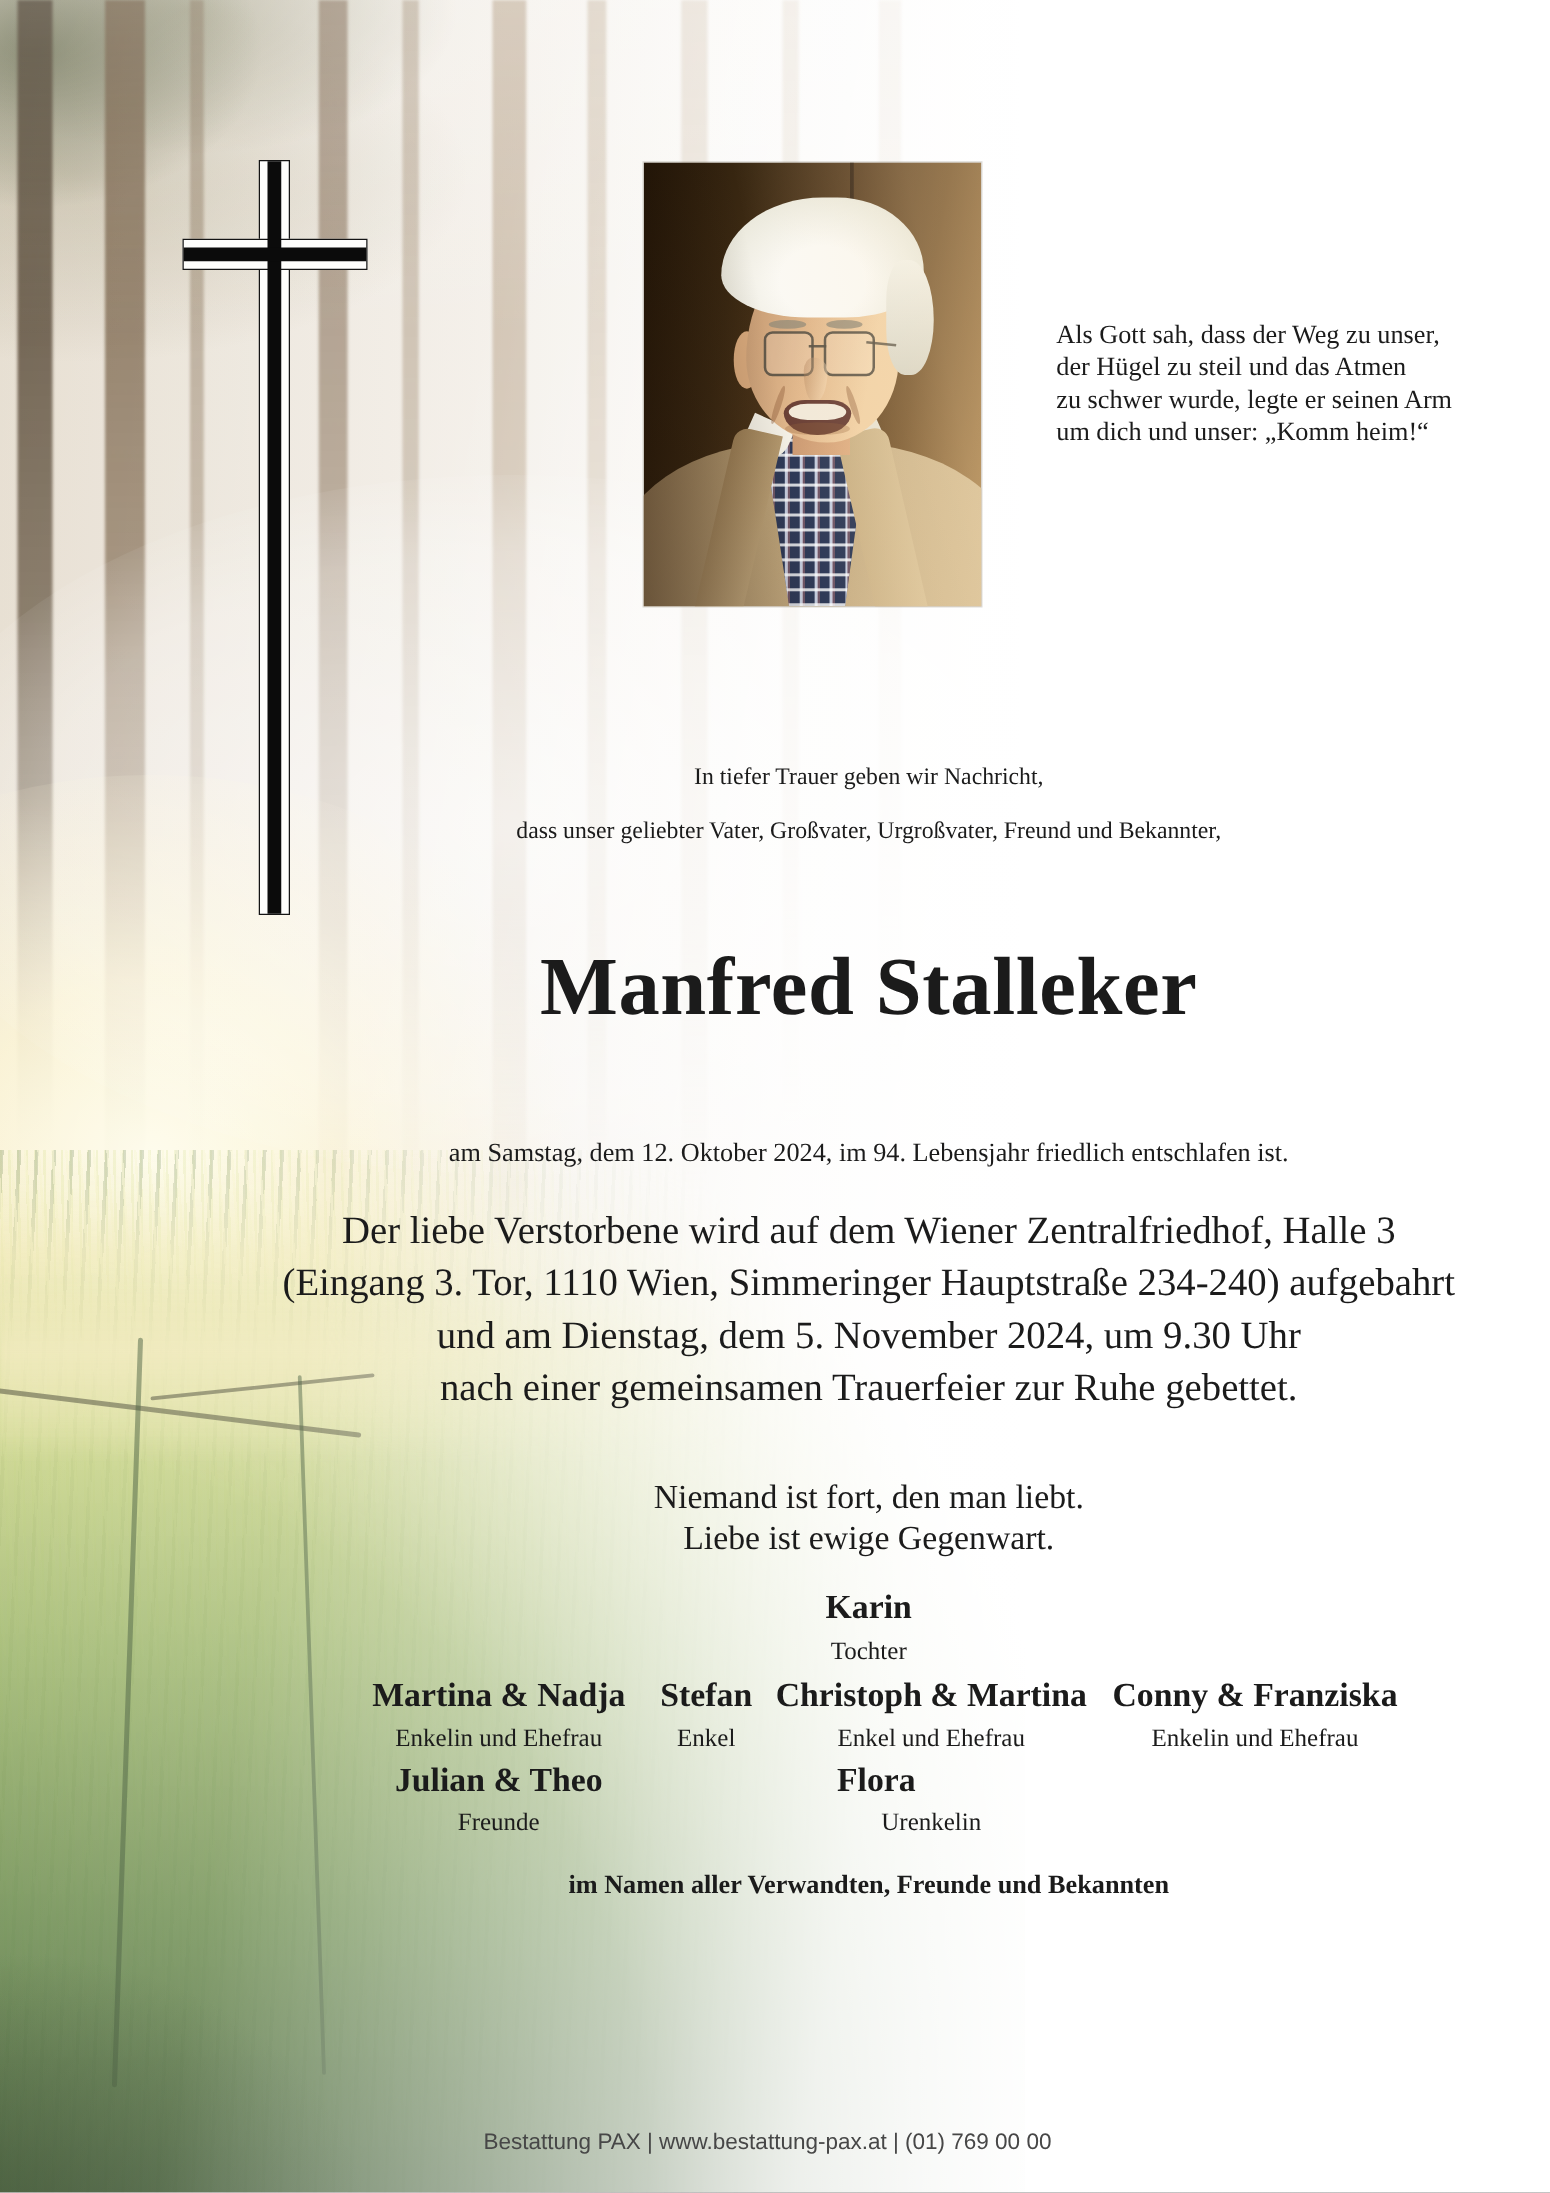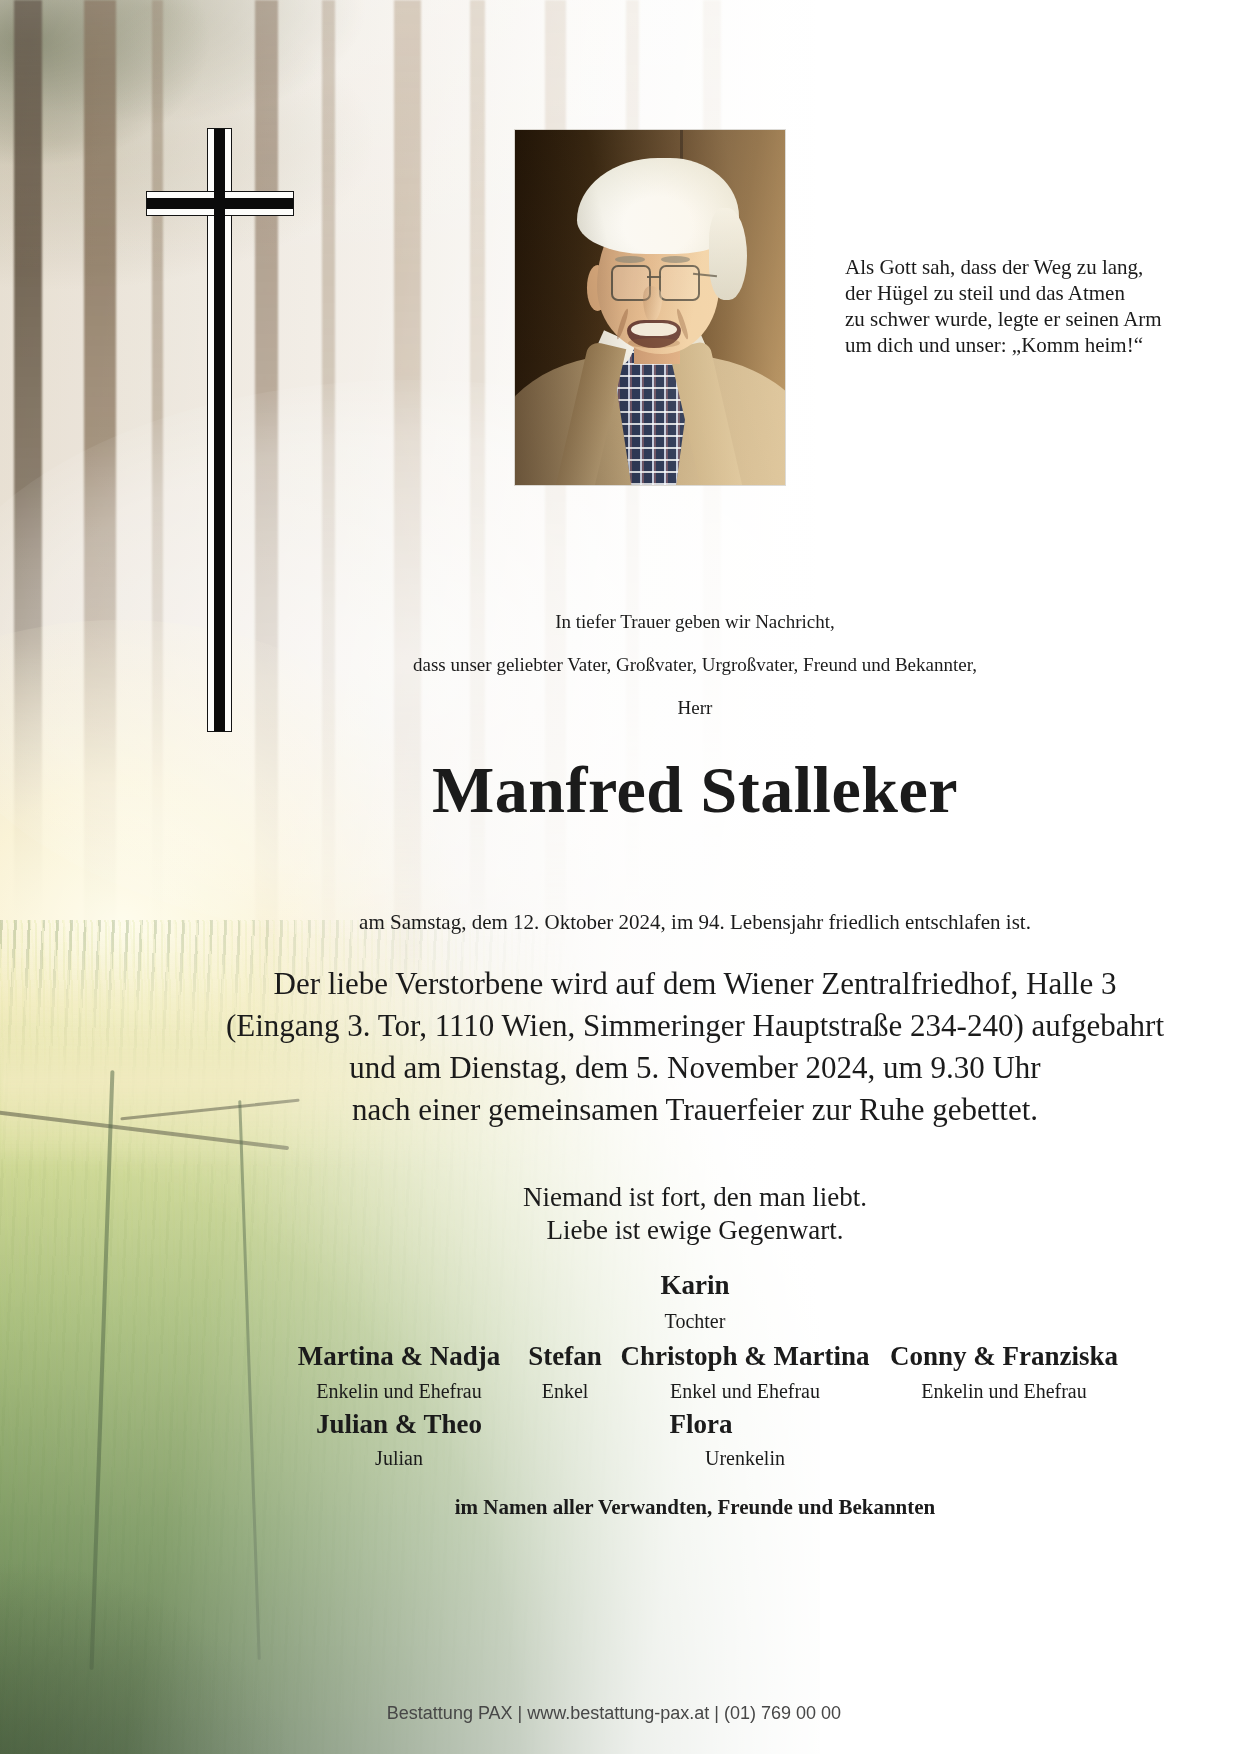--- a/index.html
+++ b/index.html
@@ -171,30 +171,29 @@
     <div class="p-smile-fold-l"></div>
     <div class="p-smile-fold-r"></div>
     <div class="p-mouth">
         <div class="p-teeth"></div>
       </div>
     <div class="p-chin-shadow"></div>
     <div class="p-light"></div>
   </div>
 
   <div class="quote">
-    <div>Als Gott sah, dass der Weg zu lang,</div>
+    <div>Als Gott sah, dass der Weg zu unser,</div>
     <div>der Hügel zu steil und das Atmen</div>
     <div>zu schwer wurde, legte er seinen Arm</div>
     <div>um dich und unser: „Komm heim!“</div>
   </div>
 
   <div class="centercol intro">
     <div>In tiefer Trauer geben wir Nachricht,</div>
     <div>dass unser geliebter Vater, Großvater, Urgroßvater, Freund und Bekannter,</div>
-    <div>Herr</div>
   </div>
 
   <div class="centercol deceased">Manfred Stalleker</div>
 
   <div class="centercol deathline">am Samstag, dem 12. Oktober 2024, im 94. Lebensjahr friedlich entschlafen ist.</div>
 
   <div class="centercol funeral">
     <div>Der liebe Verstorbene wird auf dem Wiener Zentralfriedhof, Halle 3</div>
     <div>(Eingang 3. Tor, 1110 Wien, Simmeringer Hauptstraße 234-240) aufgebahrt</div>
     <div>und am Dienstag, dem 5. November 2024, um 9.30 Uhr</div>
@@ -212,21 +211,21 @@
   <div class="m-name" style="left:399px;">Martina &amp; Nadja</div>
   <div class="m-rel" style="left:399px;">Enkelin und Ehefrau</div>
   <div class="m-name" style="left:565px;">Stefan</div>
   <div class="m-rel" style="left:565px;">Enkel</div>
   <div class="m-name" style="left:745px;">Christoph &amp; Martina</div>
   <div class="m-rel" style="left:745px;">Enkel und Ehefrau</div>
   <div class="m-name" style="left:1004px;">Conny &amp; Franziska</div>
   <div class="m-rel" style="left:1004px;">Enkelin und Ehefrau</div>
 
   <div class="g-name" style="left:399px;">Julian &amp; Theo</div>
-  <div class="g-rel" style="left:399px;">Julian</div>
+  <div class="g-rel" style="left:399px;">Freunde</div>
   <div class="g-name" style="left:701px;">Flora</div>
   <div class="g-rel" style="left:745px;">Urenkelin</div>
 
   <div class="centercol closing">im Namen aller Verwandten, Freunde und Bekannten</div>
 
   <div class="footer">Bestattung PAX | www.bestattung-pax.at | (01) 769 00 00</div>
 
 </div>
 
 </body></html>

